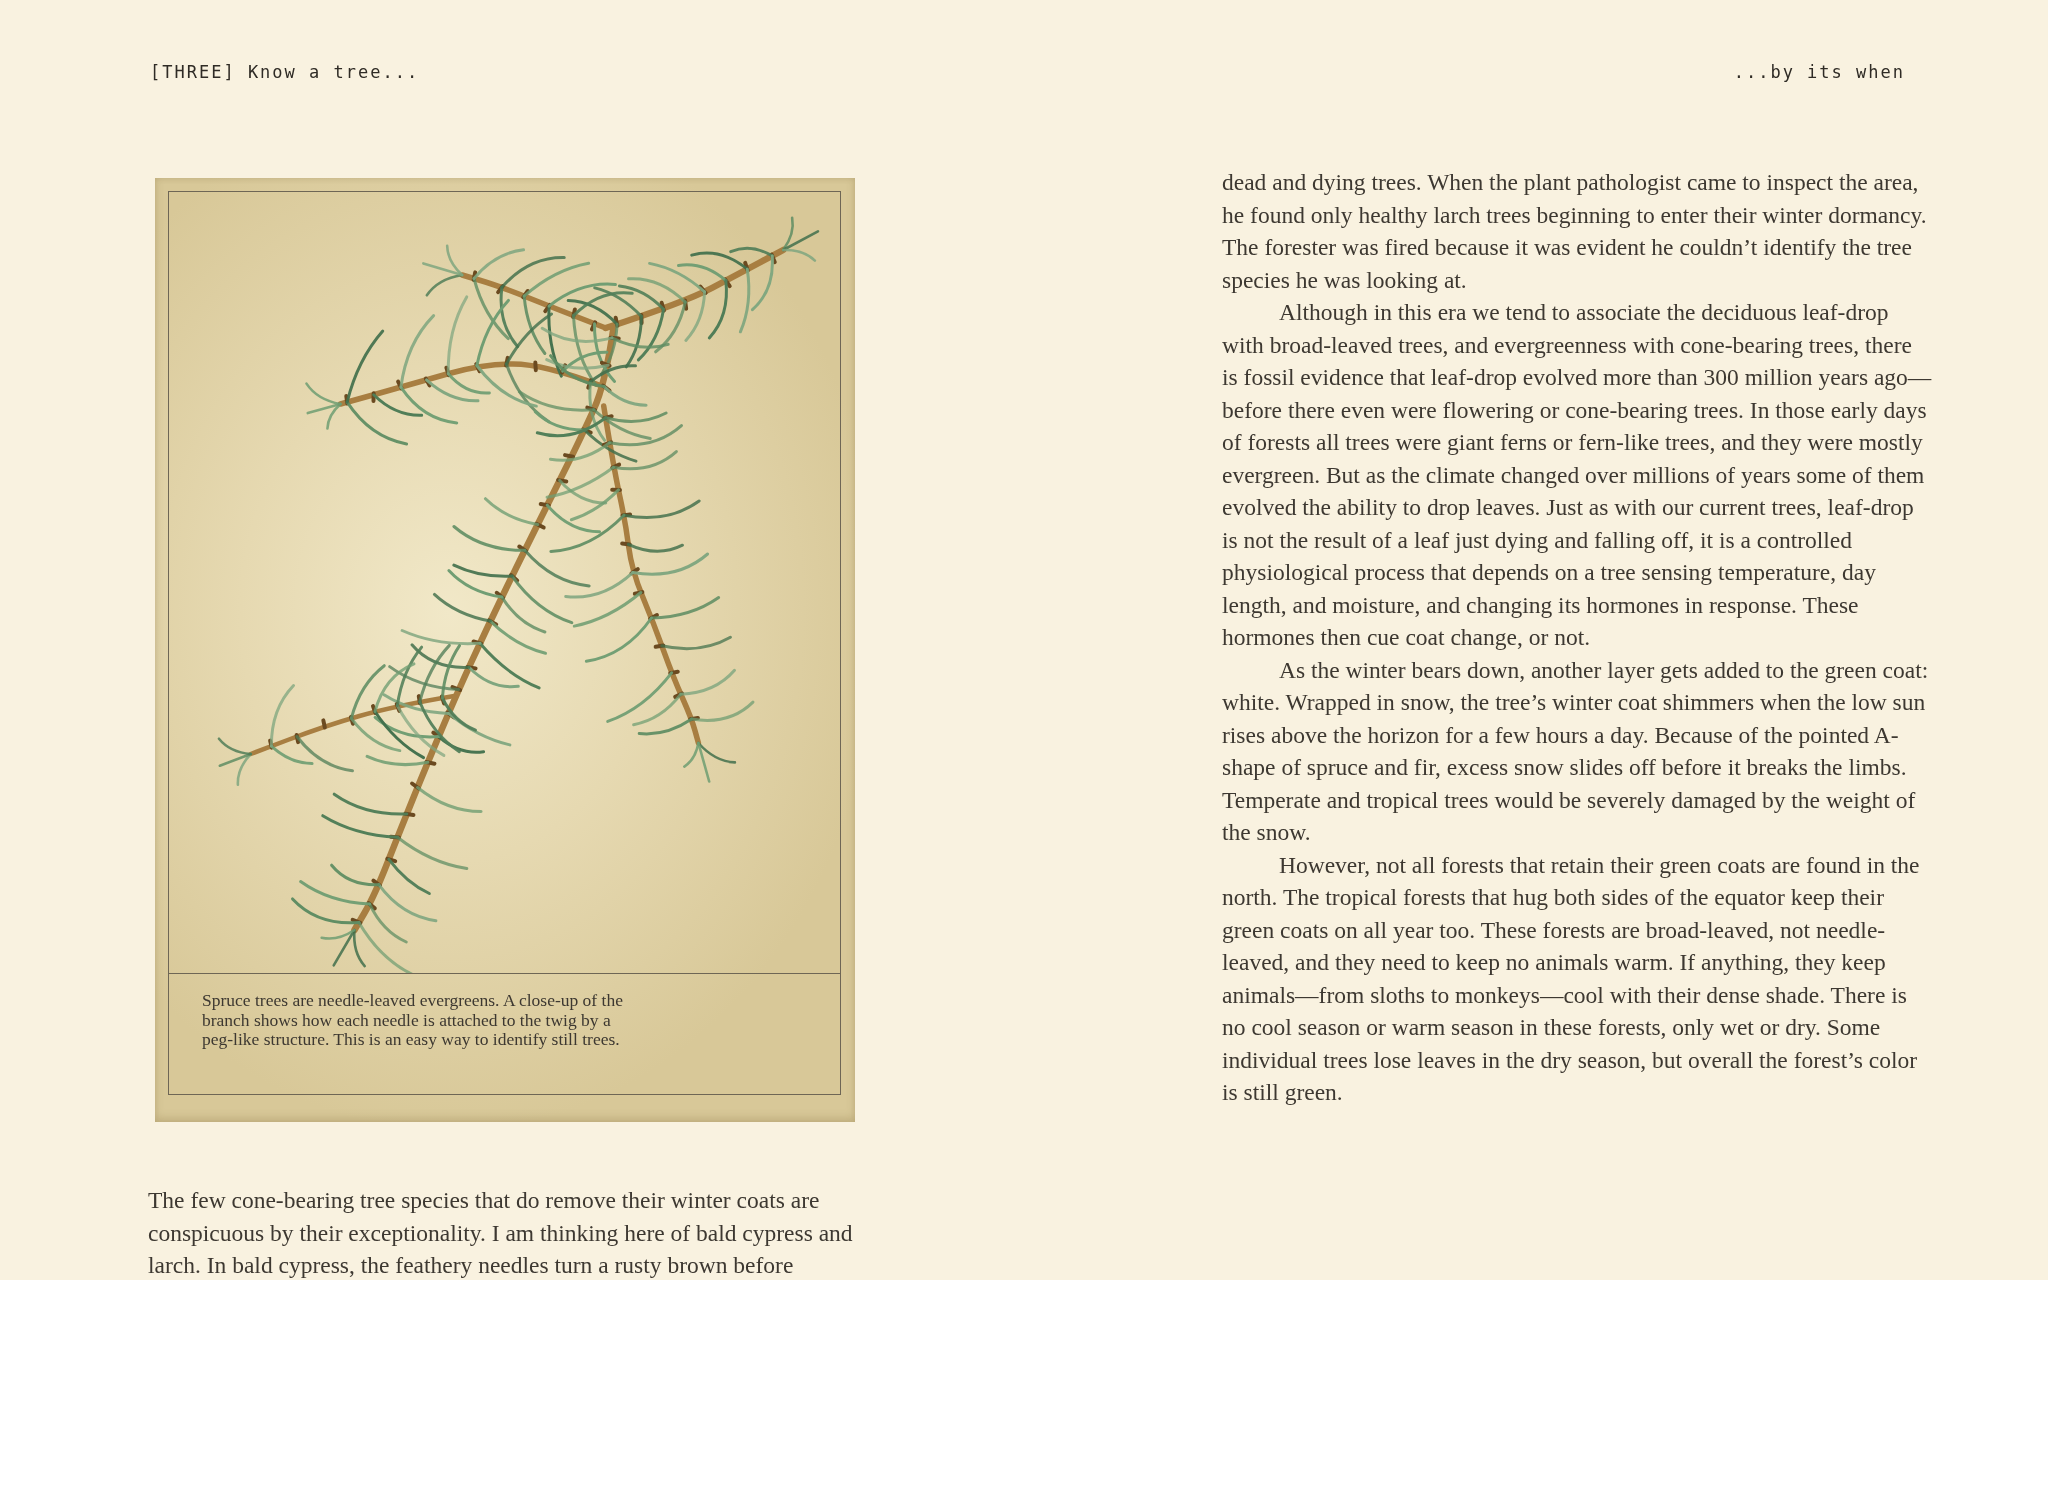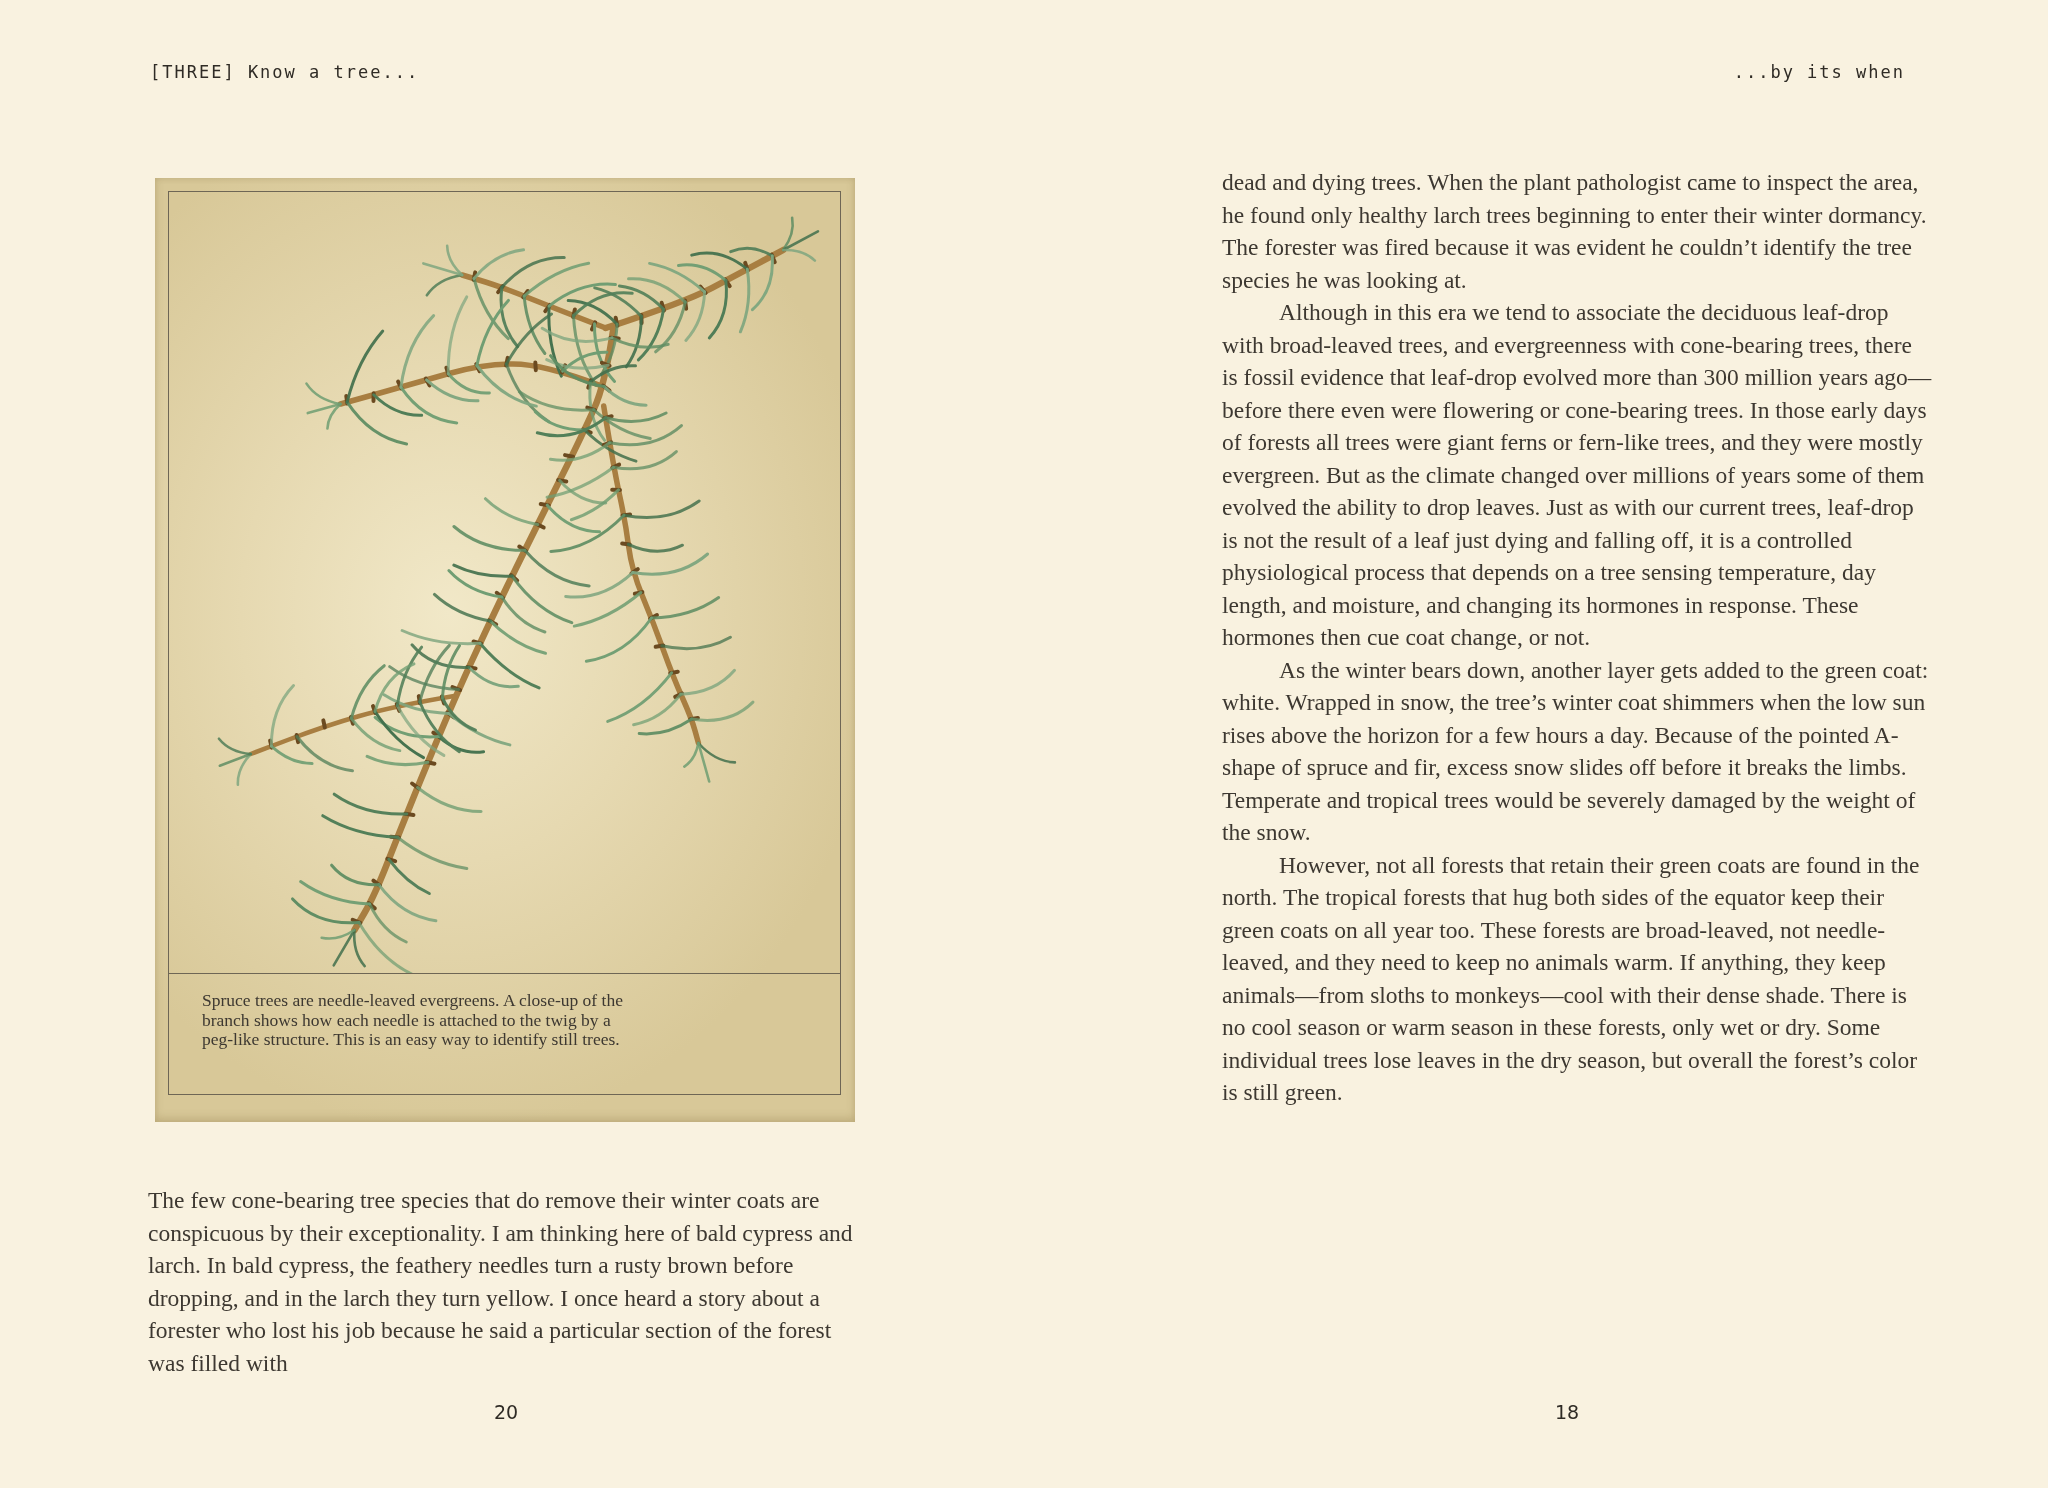--- a/index.html
+++ b/index.html
@@ -1,17 +1,17 @@
 <!DOCTYPE html>
 <html style="--page_bg: #f9f2e0; --ink: #3d3831; --ink_dark: #2f2b25; --frame: #6e6655; --paper_inner: #f1e8c8; --paper_mid: #e6d9b1; --paper_outer: #d8c898; --twig: #a87e41; --peg: #6b4a20;"><head>
 <meta charset="utf-8">
 <style>
   html,body{margin:0;padding:0;}
   #spread{
-    position:relative;width:2048px;height:1488px;overflow:hidden;
+    position:relative;width:2048px;height:1280px;overflow:hidden;
     background:var(--page_bg,#f9f2e0);
     font-family:"Liberation Serif",serif;color:var(--ink,#3d3831);
   }
   .page{position:absolute;top:0;width:1024px;height:1488px;}
   #page-left{left:0;}
   #page-right{left:1024px;}
 
   .running-head{
     position:absolute;top:62px;font-family:"DejaVu Sans Mono",monospace;
     font-size:17px;letter-spacing:2px;color:var(--ink_dark,#2f2b25);white-space:nowrap;

